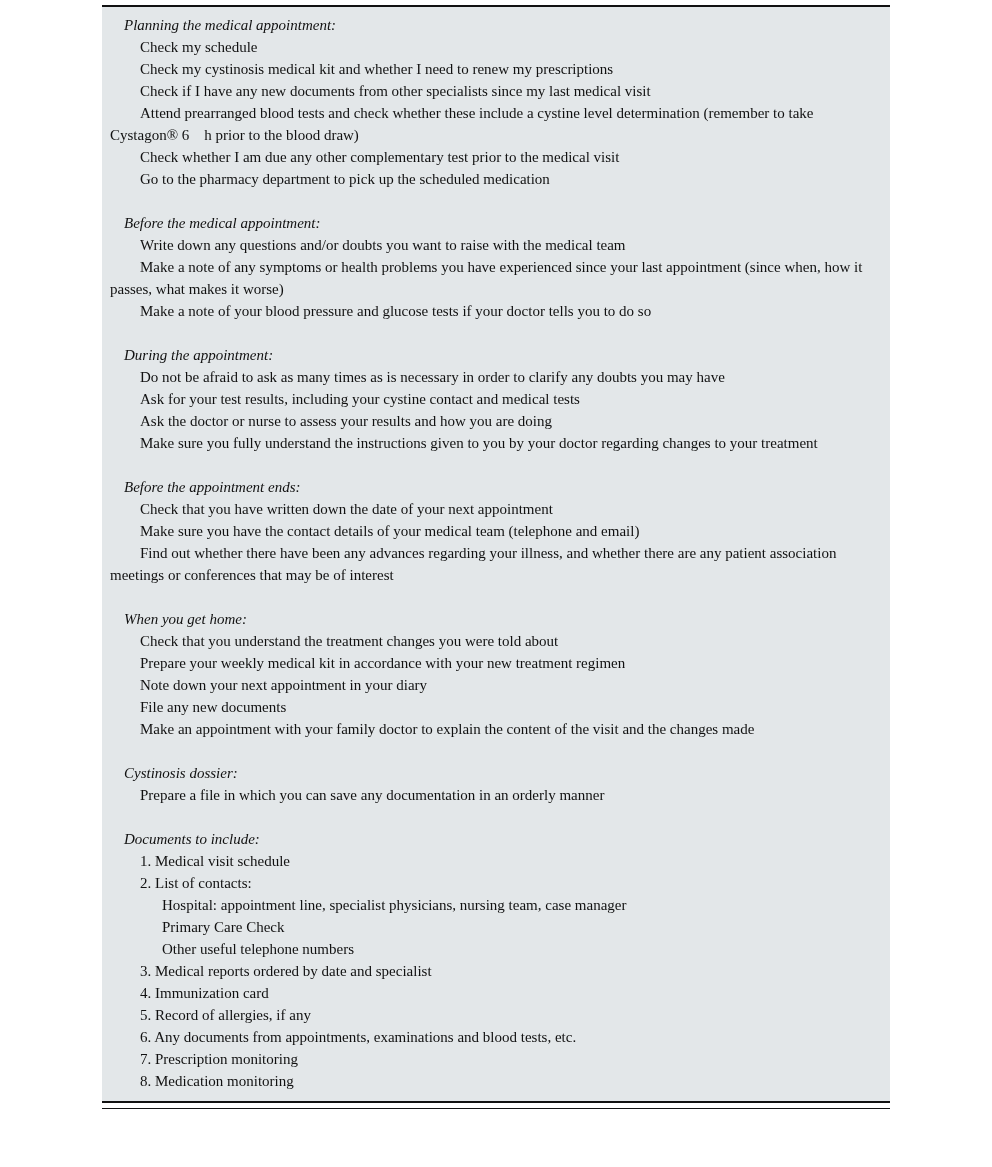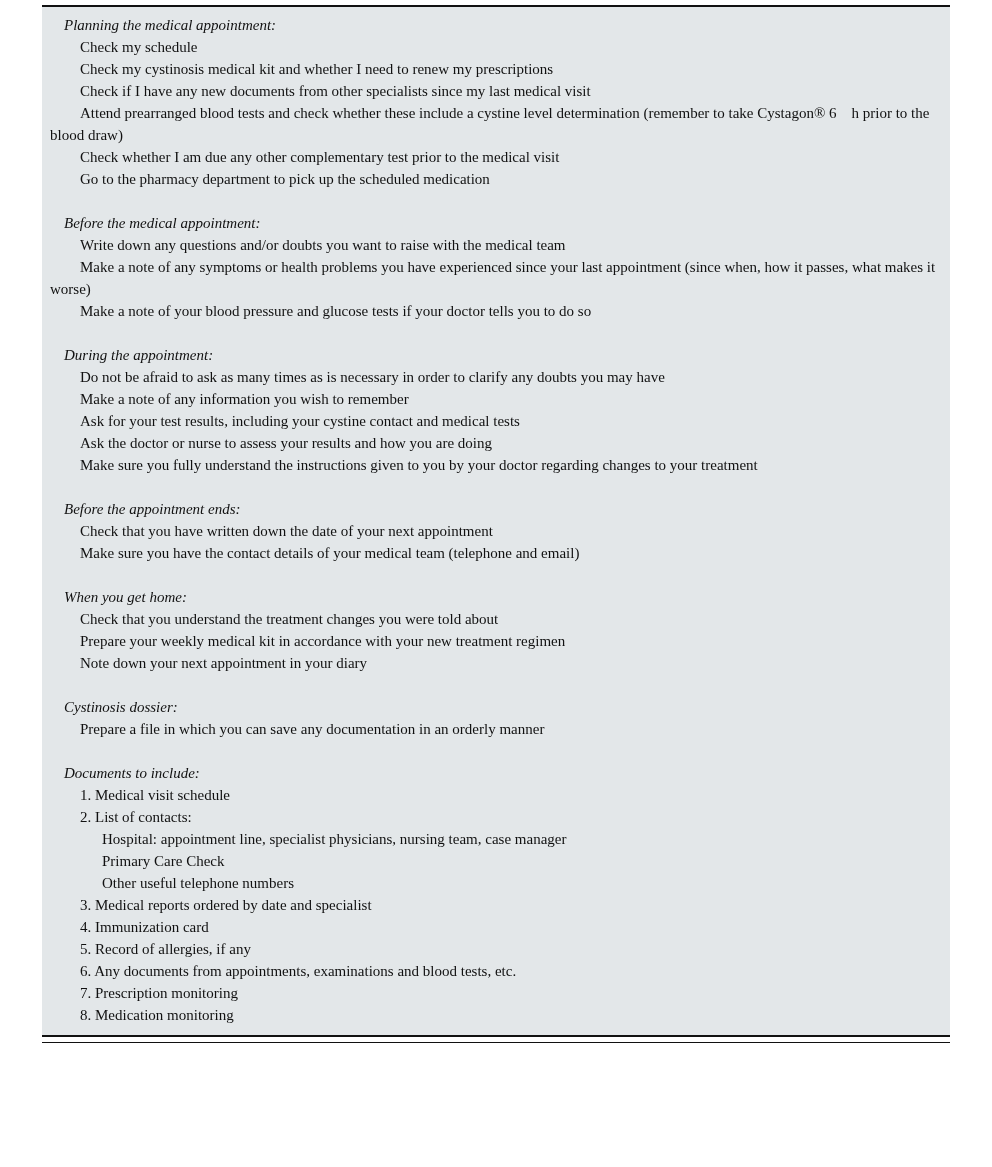--- a/index.html
+++ b/index.html
@@ -3,21 +3,21 @@
 <meta charset="utf-8">
 <style>
   html, body {
     margin: 0;
     padding: 0;
     background: #ffffff;
     font-family: "Liberation Serif", "DejaVu Serif", serif;
     color: #111111;
   }
   .page {
-    width: 908px;
+    width: 788px;
     margin: 0 auto;
     padding-top: 5px;
   }
   .table {
     background: #e3e7e9;
     border-top: 2px solid #111111;
     border-bottom: 2px solid #111111;
     padding: 7px 12px 9px 8px;
     font-size: 15px;
     line-height: 22px;
@@ -59,37 +59,39 @@
     <section class="sec">
       <div class="title">Before the medical appointment:</div>
       <div class="item">Write down any questions and/or doubts you want to raise with the medical team</div>
       <div class="item">Make a note of any symptoms or health problems you have experienced since your last appointment (since when, how it passes, what makes it worse)</div>
       <div class="item">Make a note of your blood pressure and glucose tests if your doctor tells you to do so</div>
     </section>
 
     <section class="sec">
       <div class="title">During the appointment:</div>
       <div class="item">Do not be afraid to ask as many times as is necessary in order to clarify any doubts you may have</div>
-      <div class="item">Make a note of any information you wish to remember</div>
       <div class="item">Ask for your test results, including your cystine contact and medical tests</div>
       <div class="item">Ask the doctor or nurse to assess your results and how you are doing</div>
       <div class="item">Make sure you fully understand the instructions given to you by your doctor regarding changes to your treatment</div>
     </section>
 
     <section class="sec">
       <div class="title">Before the appointment ends:</div>
       <div class="item">Check that you have written down the date of your next appointment</div>
       <div class="item">Make sure you have the contact details of your medical team (telephone and email)</div>
+      <div class="item">Find out whether there have been any advances regarding your illness, and whether there are any patient association meetings or conferences that may be of interest</div>
     </section>
 
     <section class="sec">
       <div class="title">When you get home:</div>
       <div class="item">Check that you understand the treatment changes you were told about</div>
       <div class="item">Prepare your weekly medical kit in accordance with your new treatment regimen</div>
       <div class="item">Note down your next appointment in your diary</div>
+      <div class="item">File any new documents</div>
+      <div class="item">Make an appointment with your family doctor to explain the content of the visit and the changes made</div>
     </section>
 
     <section class="sec">
       <div class="title">Cystinosis dossier:</div>
       <div class="item">Prepare a file in which you can save any documentation in an orderly manner</div>
     </section>
 
     <section class="sec">
       <div class="title">Documents to include:</div>
       <div class="item">1. Medical visit schedule</div>

